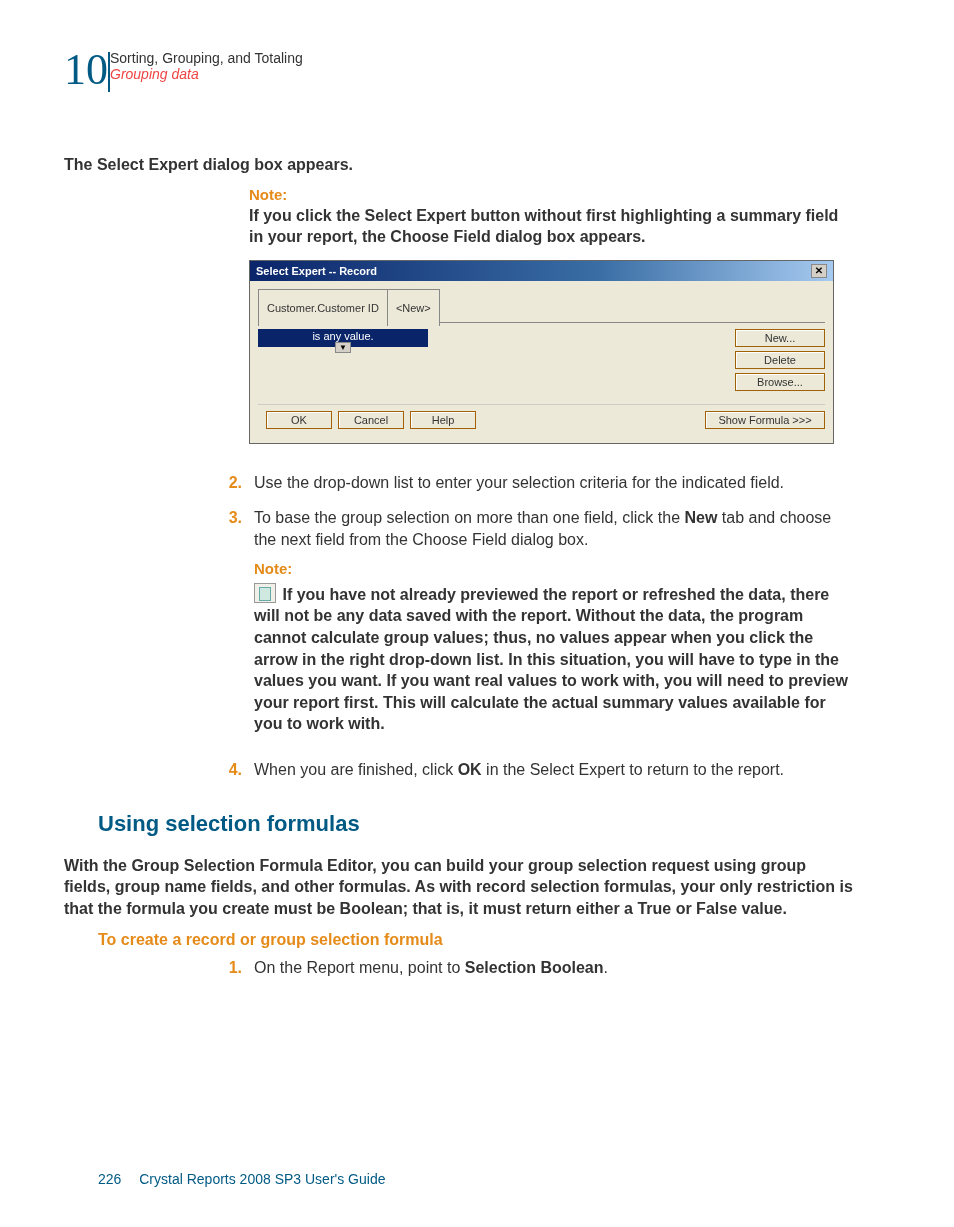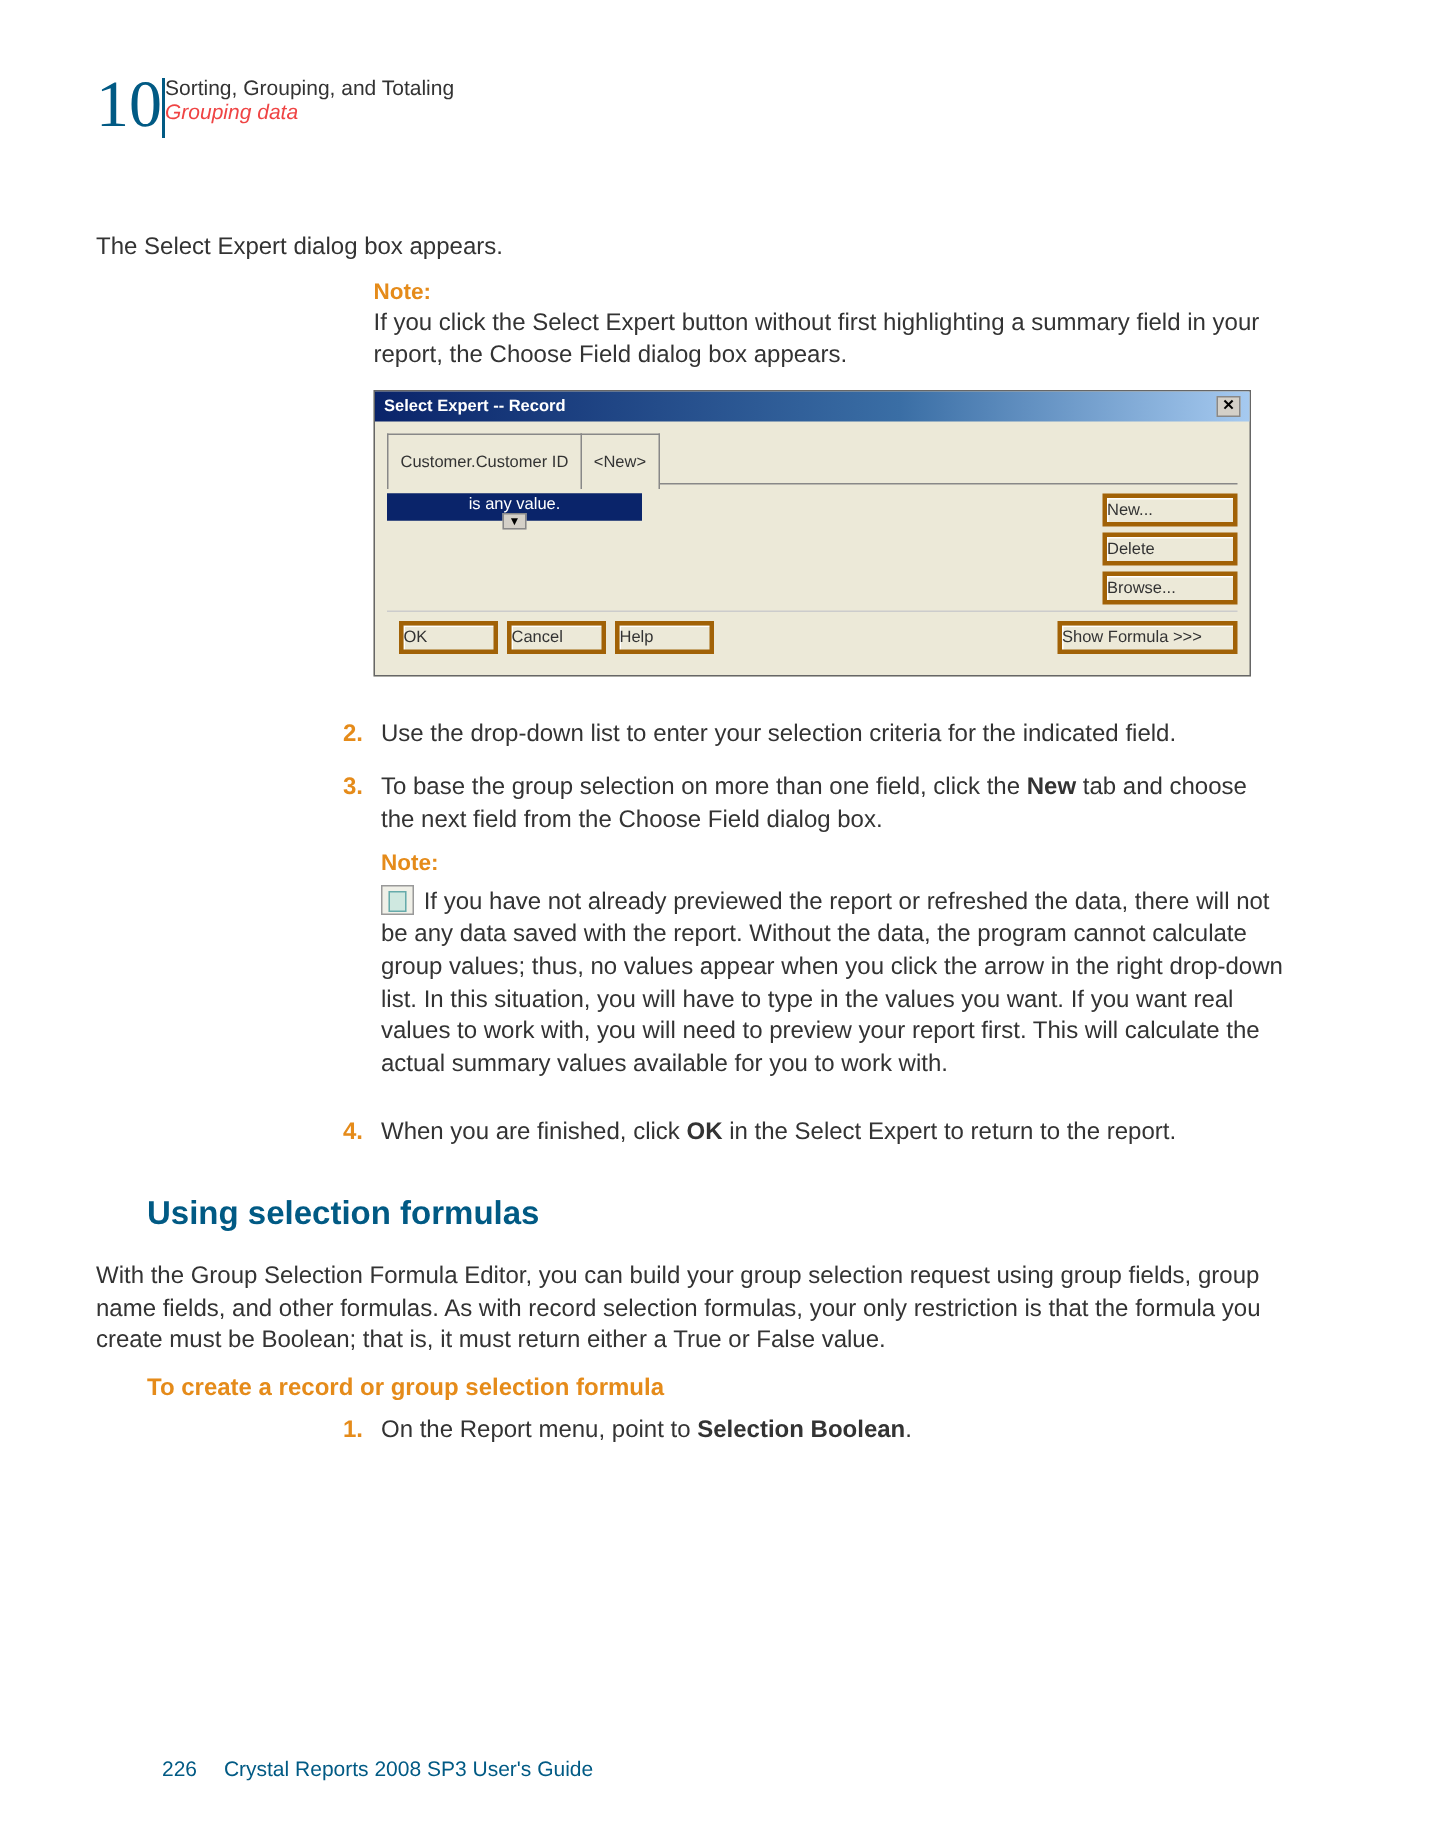--- a/index.html
+++ b/index.html
@@ -23,21 +23,21 @@
     line-height: 1;
     color: #015a84;
     font-family: Georgia, 'Times New Roman', serif;
     font-weight: normal;
   }
   .header-divider { width:2px; height:40px; background:#015a84; margin-top:4px;}
   .header-texts { display:flex; flex-direction:column; padding-top:2px;}
   .chapter-title { font-size: 14px; color: #333; }
   .chapter-subtitle { font-size: 14px; font-style: italic; color: #ef4444; }
   .body-indent { margin-left: 185px; }
-  .para { font-size: 16px; line-height: 1.35; margin: 0 0 10px 0; }
+  .para { font-size: 16px; line-height: 1.35; margin: 0 0 10px 0; font-weight: bold; }
   .note-label { color: #e58b1a; font-weight: bold; font-size: 15px; }
   .spacer-top { height: 62px; }
   
   .dialog {
     border: 1px solid #666;
     width: 585px;
     margin: 12px 0 28px 185px;
     background: #ece9d8;
     font-size: 11px;
   }
@@ -96,23 +96,23 @@
   .criteria-select-arrow {
     width:16px; height:16px;
     background:#d4d0c8;
     border:1px solid #888;
     color:#000;
     display:flex; align-items:center; justify-content:center;
     font-size:8px;
   }
   .side-btns { display:flex; flex-direction:column; gap:4px; width:90px; }
   .win-btn {
-    border:3px solid #a16207;
+    border:1px solid #a16207;
     background:#ece9d8;
-    text-align:left;
+    text-align:center;
     padding:2px 0;
     font-size:11px;
     box-shadow: inset 1px 1px 0 #fff;
   }
   .bottom-row {
     display:flex;
     justify-content:space-between;
     align-items:center;
     padding:6px 0 6px 0;
     border-top:1px solid #ccc;
@@ -151,21 +151,21 @@
     margin: 30px 0 18px 34px;
   }
   .h3-orange {
     color:#e58b1a;
     font-size:16px;
     font-weight:bold;
     margin: 12px 0 8px 34px;
   }
   .footer {
     position:absolute;
-    left:108px;
+    left:98px;
     bottom:40px;
     font-size:14px;
     color:#015a84;
   }
   .footer .pg { margin-right: 14px; }
   .strong { font-weight:bold; }
 </style>
 </head>
 <body>
 

